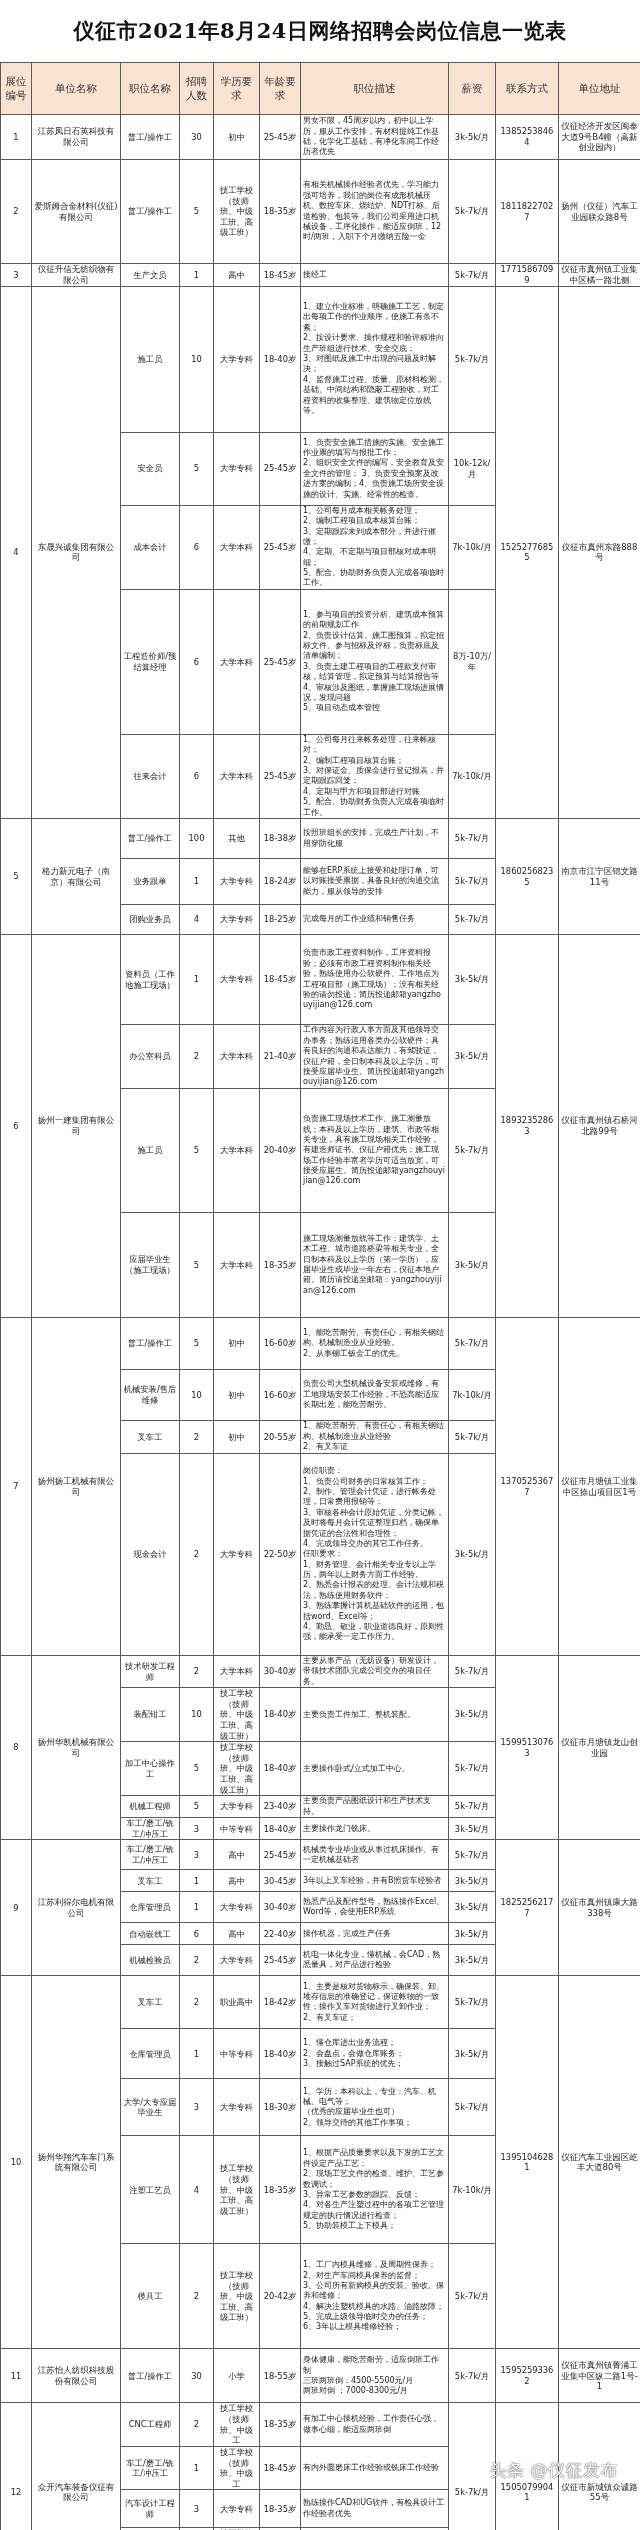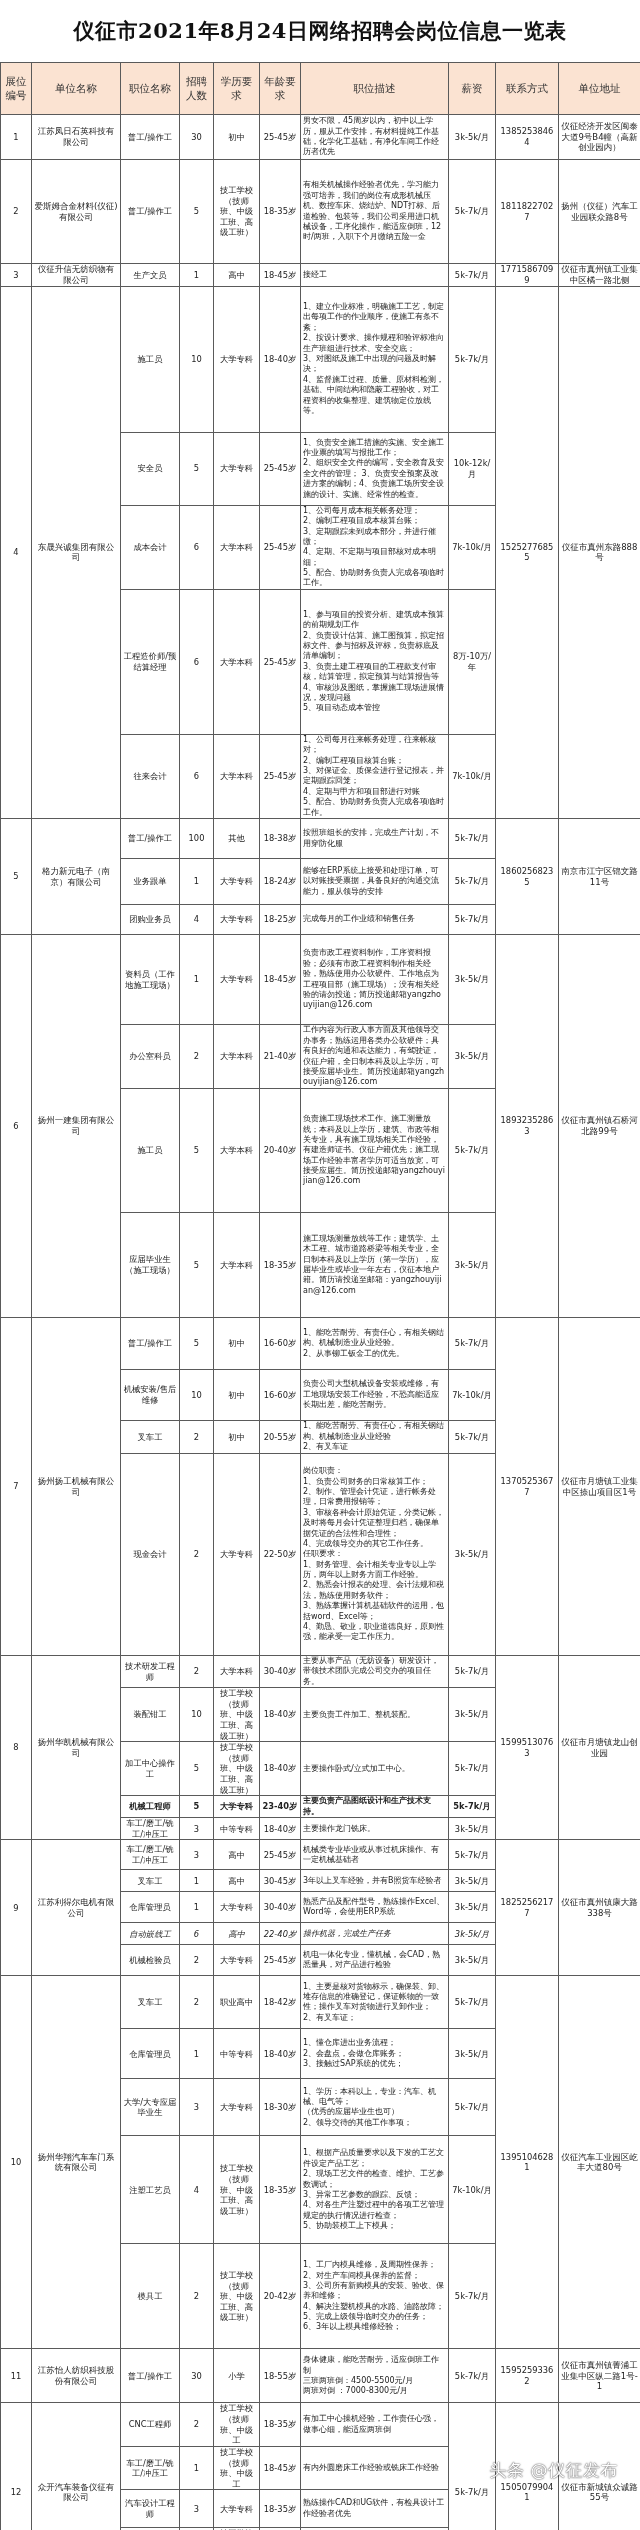--- a/index.html
+++ b/index.html
@@ -280,21 +280,21 @@
         <td>3k-5k/月</td>
       </tr>
       <tr style="height: 52px;">
         <td>加工中心操作工</td>
         <td>5</td>
         <td>技工学校（技师班、中级工班、高级工班）</td>
         <td>18-40岁</td>
         <td class="desc">主要操作卧式/立式加工中心。</td>
         <td>5k-7k/月</td>
       </tr>
-      <tr style="height: 22px; font-weight: bold;">
+      <tr style="height: 22px;">
         <td>机械工程师</td>
         <td>5</td>
         <td>大学专科</td>
         <td>23-40岁</td>
         <td class="desc">主要负责产品图纸设计和生产技术支持。</td>
         <td>5k-7k/月</td>
       </tr>
       <tr style="height: 20px;">
         <td>车工/磨工/铣工/冲压工</td>
         <td>3</td>
@@ -324,21 +324,21 @@
         <td>3k-5k/月</td>
       </tr>
       <tr style="height: 31px;">
         <td>仓库管理员</td>
         <td>1</td>
         <td>大学专科</td>
         <td>30-40岁</td>
         <td class="desc">熟悉产品及配件型号，熟练操作Excel、Word等，会使用ERP系统</td>
         <td>3k-5k/月</td>
       </tr>
-      <tr style="height: 22px; font-style: italic;">
+      <tr style="height: 22px;">
         <td>自动嵌线工</td>
         <td>6</td>
         <td>高中</td>
         <td>22-40岁</td>
         <td class="desc">操作机器，完成生产任务</td>
         <td>3k-5k/月</td>
       </tr>
       <tr style="height: 31px;">
         <td>机械检验员</td>
         <td>2</td>

